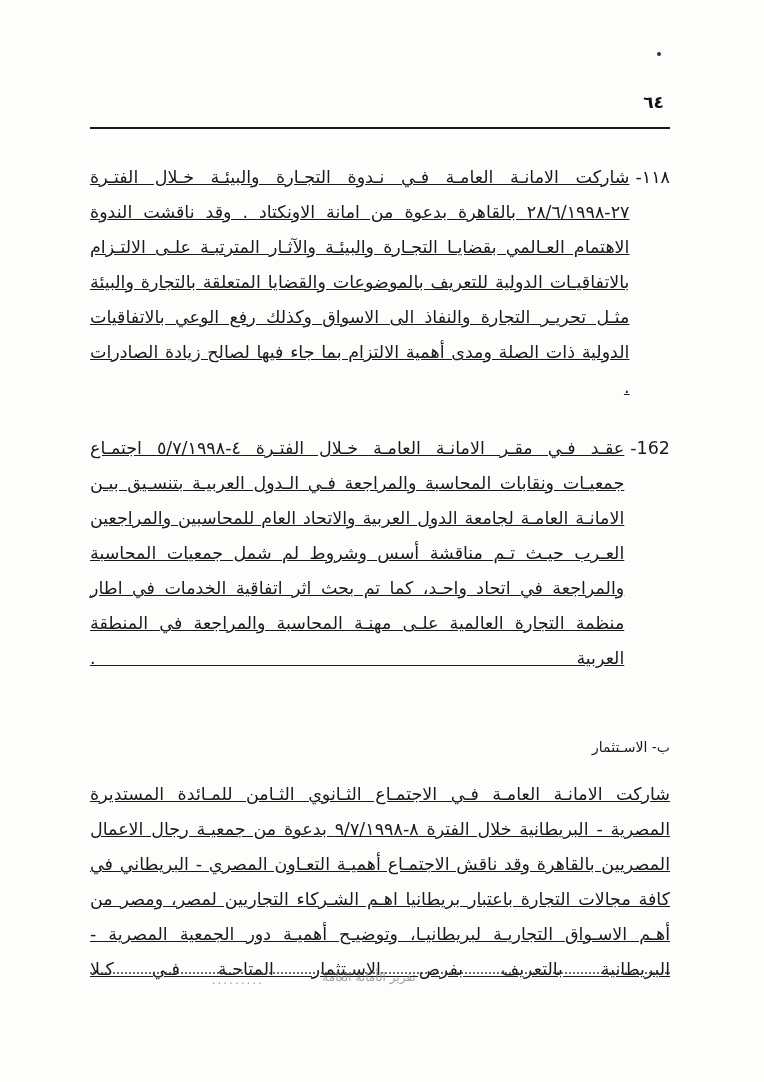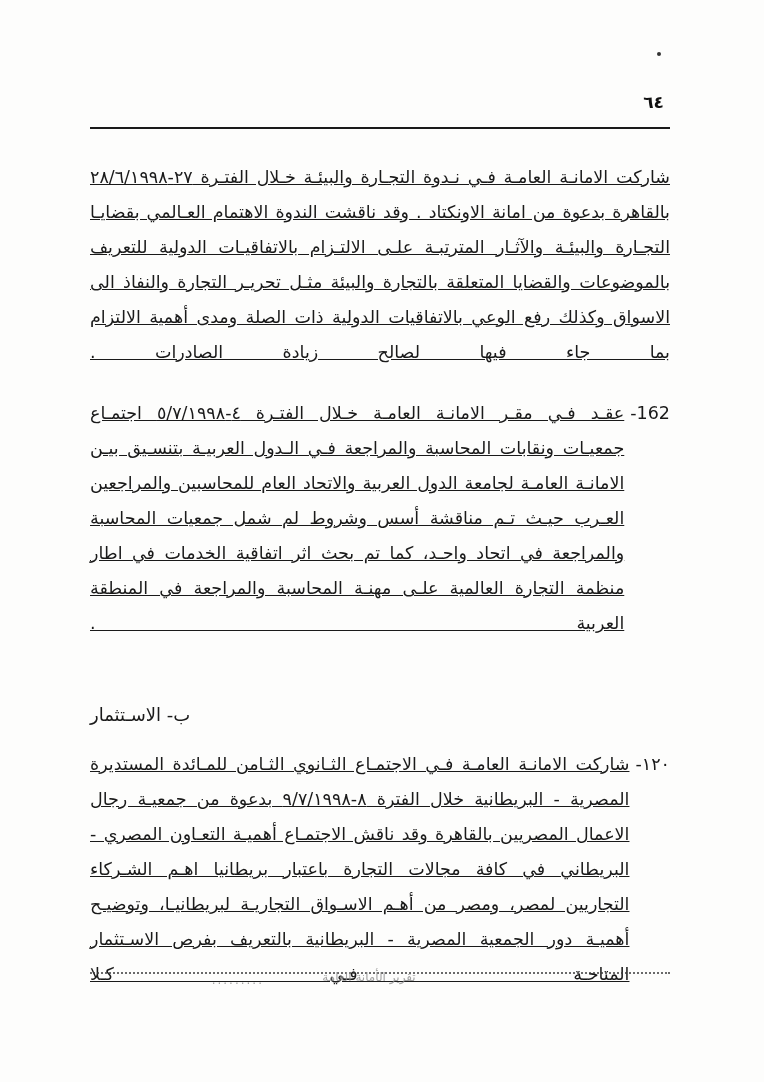--- a/index.html
+++ b/index.html
@@ -77,22 +77,22 @@
     text-align: justify;
     text-align-last: right;
     word-spacing: 1px;
     text-decoration: underline;
   }
   .para.stretch .body {
     text-align-last: justify;
   }
   .section-heading {
     margin: 63px 0 22px 0;
-    text-align: left;
-    font-size: 18px;
+    text-align: right;
+    font-size: 14px;
     letter-spacing: 2px;
     direction: rtl;
   }
   .footer-rule {
     position: absolute;
     bottom: 108px;
     right: 94px;
     width: 580px;
     border-bottom: 2px dotted #3a3a3a;
     opacity: 0.75;
@@ -130,32 +130,32 @@
 
   <div class="corner-mark"></div>
 
   <div class="page-number">٦٤</div>
 
   <div class="header-rule"></div>
 
   <div class="content">
 
     <div class="para stretch">
+      <span class="marker">١١٨-</span>
       <span class="body">شاركت الامانـة العامـة فـي نـدوة التجـارة والبيئـة خـلال الفتـرة ٢٧-٢٨/٦/١٩٩٨ بالقاهرة بدعوة من امانة الاونكتاد . وقد ناقشت الندوة الاهتمام العـالمي بقضايـا التجـارة والبيئـة والآثـار المترتبـة علـى الالتـزام بالاتفاقيـات الدولية للتعريف بالموضوعات والقضايا المتعلقة بالتجارة والبيئة مثـل تحريـر التجارة والنفاذ الى الاسواق وكذلك رفع الوعي بالاتفاقيات الدولية ذات الصلة ومدى أهمية الالتزام بما جاء فيها لصالح زيادة الصادرات .</span>
     </div>
 
     <div class="para stretch">
       <span class="marker">162-</span>
       <span class="body">عقـد فـي مقـر الامانـة العامـة خـلال الفتـرة ٤-٥/٧/١٩٩٨ اجتمـاع جمعيـات ونقابات المحاسبة والمراجعة فـي الـدول العربيـة بتنسـيق بيـن الامانـة العامـة لجامعة الدول العربية والاتحاد العام للمحاسبين والمراجعين العـرب حيـث تـم مناقشة أسس وشروط لم شمل جمعيات المحاسبة والمراجعة في اتحاد واحـد، كما تم بحث اثر اتفاقية الخدمات في اطار منظمة التجارة العالمية علـى مهنـة المحاسبة والمراجعة في المنطقة العربية .</span>
     </div>
 
     <div class="section-heading">ب- الاسـتثمار</div>
 
     <div class="para stretch">
-      <span class="marker">١٢٠-</span>
       <span class="body">شاركت الامانـة العامـة فـي الاجتمـاع الثـانوي الثـامن للمـائدة المستديرة المصرية - البريطانية خلال الفترة ٨-٩/٧/١٩٩٨ بدعوة من جمعيـة رجال الاعمال المصريين بالقاهرة وقد ناقش الاجتمـاع أهميـة التعـاون المصري - البريطاني في كافة مجالات التجارة باعتبار بريطانيا اهـم الشـركاء التجاريين لمصر، ومصر من أهـم الاسـواق التجاريـة لبريطانيـا، وتوضيـح أهميـة دور الجمعية المصرية - البريطانية بالتعريف بفرص الاسـتثمار المتاحـة فـي كـلا</span>
     </div>
 
   </div>
 
   <div class="footer-rule"></div>
   <div class="footer-smudge">تقرير الأمانة العامة</div>
   <div class="footer-dashes">.........</div>
 
 </div>

